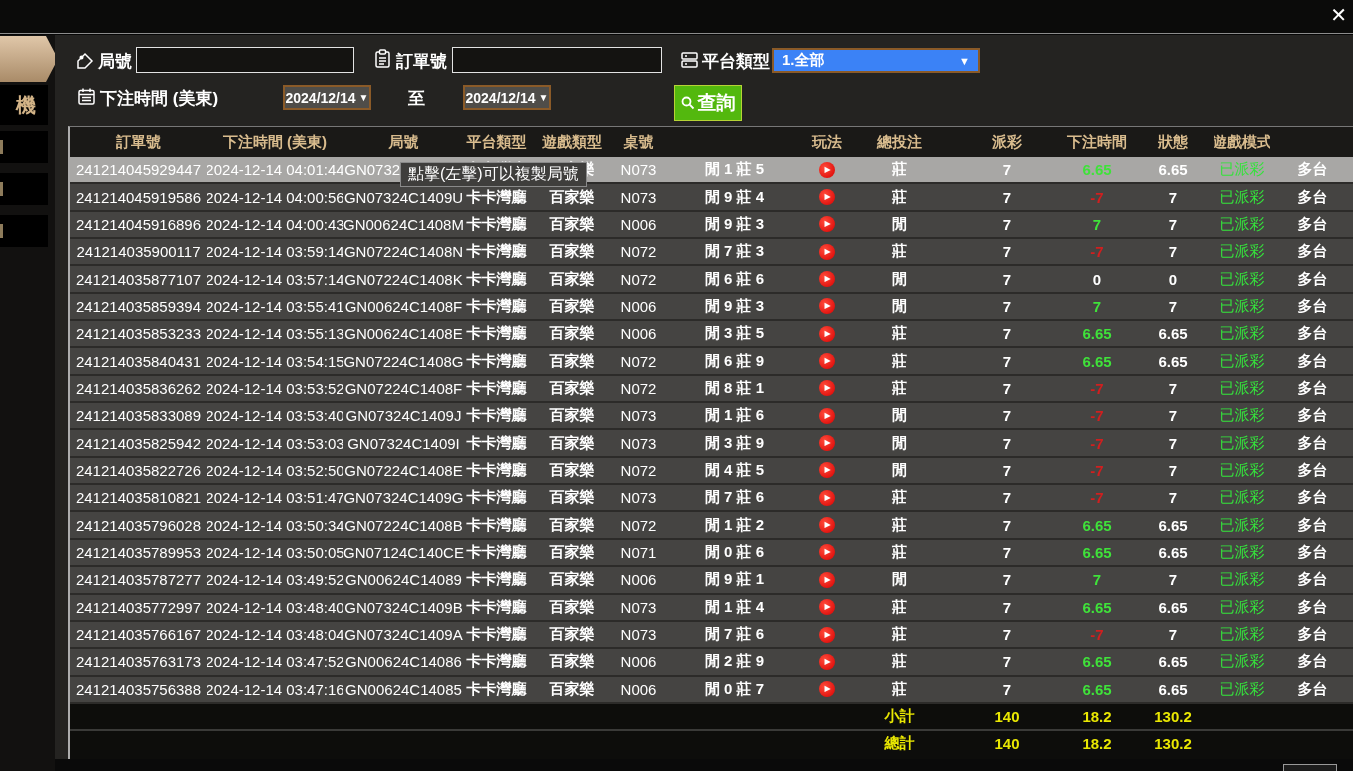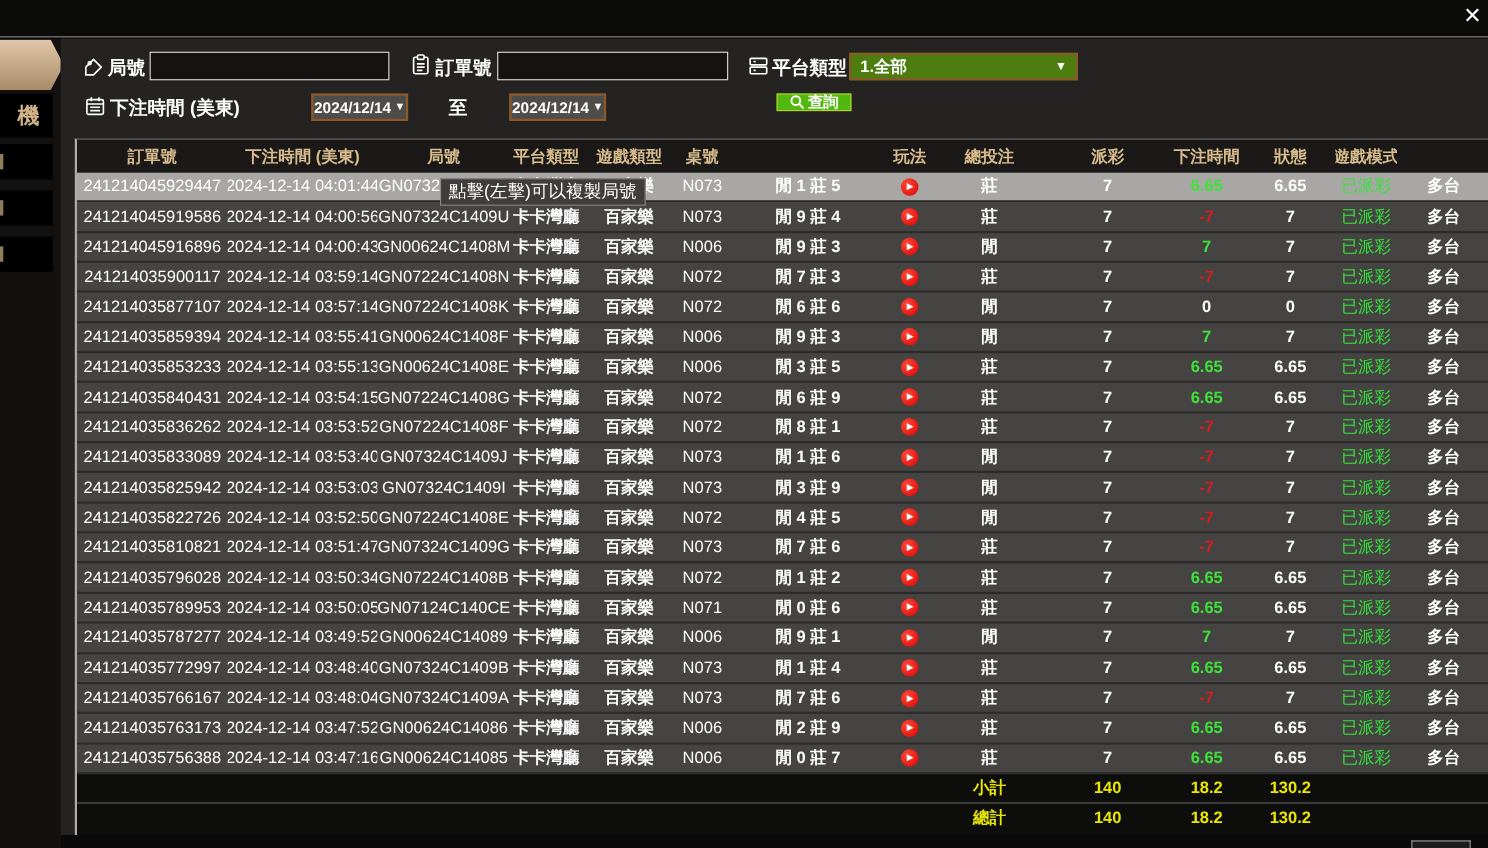--- a/index.html
+++ b/index.html
@@ -29,30 +29,30 @@
   .side-stub::before{content:"";position:absolute;left:0;top:9px;width:3px;height:14px;background:#8d7b5b;}
   #side-stub1{top:96px;} #side-stub2{top:138px;} #side-stub3{top:180px;}
 
   
   #dialog{left:55px;top:35px;width:1298px;height:736px;background:var(--dialog-bg);}
 
   .flabel{font-size:17px;font-weight:700;color:#fff;white-space:nowrap;}
   .ficon{width:18px;height:18px;}
   .finput{background:#141311;border:1px solid #e3e3e3;height:26px;color:#fff;
     font-size:14px;padding:0 6px;outline:none;}
-  .fselect{background:#4d7c0f;border:2px solid var(--border-brown);height:25px;color:#fff;
+  .fselect{background:#3b82f6;border:2px solid var(--border-brown);height:25px;color:#fff;
     font-size:15px;font-weight:700;display:flex;align-items:center;padding:0 8px;cursor:pointer;}
   .fselect .caret{margin-left:auto;font-size:11px;}
   .datebox{background:#4f4d49;border:2px solid var(--border-brown);height:25px;color:#fff;
     font-size:14px;font-weight:700;display:flex;align-items:center;justify-content:center;
     gap:3px;cursor:pointer;}
   .datebox .caret{font-size:10px;}
-  #search-btn{background:var(--btn-green);border:1px solid #b6d336;height:16px;width:68px;
+  #search-btn{background:var(--btn-green);border:1px solid #b6d336;height:36px;width:68px;
     display:flex;align-items:center;justify-content:center;gap:3px;color:#fff;
-    font-size:14px;font-weight:700;cursor:pointer;margin-left:32px;}
+    font-size:19px;font-weight:700;cursor:pointer;}
 
   
   #table{left:13px;top:91px;width:1285px;border-left:2px solid #adadad;
     border-bottom:2px solid #adadad;border-top:1px solid #777;}
   .grid{display:grid;grid-template-columns:137px 136px 121px 65px 86px 47px 145px 40px 105px 110px 70px 82px 56px 85px;}
   .cell{display:flex;align-items:center;justify-content:center;white-space:nowrap;overflow:hidden;}
   #thead{height:30px;background:var(--header-bg);}
   #thead .cell{color:var(--accent-gold);font-size:15px;font-weight:700;}
   .trow{height:27.35px;background:var(--row-bg);border-bottom:2px solid #2c2b29;}
   .trow .cell{font-size:15px;height:25.35px;}

